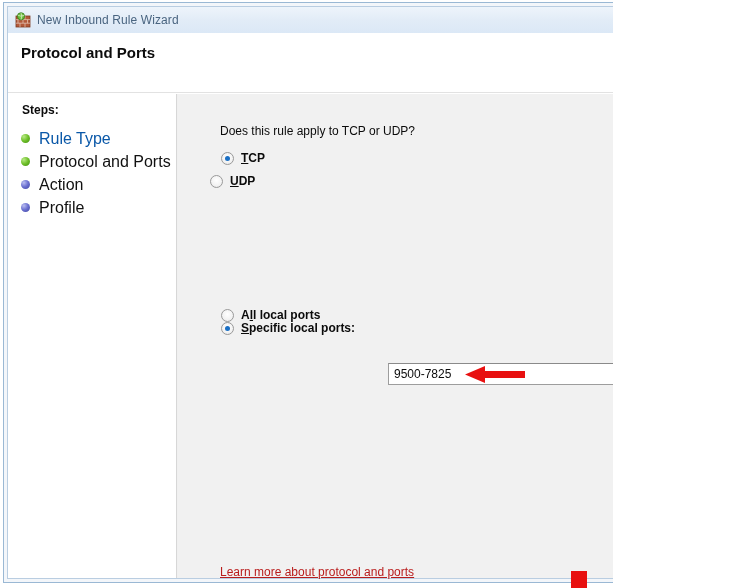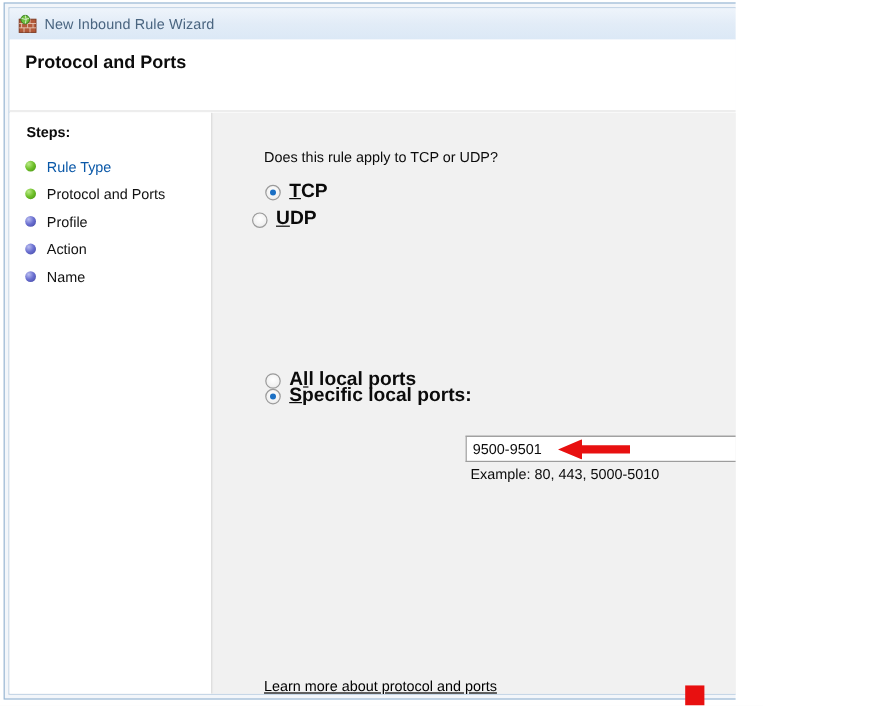--- a/index.html
+++ b/index.html
@@ -162,21 +162,21 @@
     flex: 0 0 auto;
     margin-right: 9px;
   }
   .step-bullet.done {
     background: radial-gradient(circle at 32% 30%, #b9ea86 0%, #6fc02a 48%, #3f8c0d 100%);
   }
   .step-bullet.todo {
     background: radial-gradient(circle at 32% 30%, #b9bdf0 0%, #6a6fd0 48%, #3f45a0 100%);
   }
   .step-label {
-    font-size: 12px;
+    font-size: 16px;
     color: #111111;
     white-space: nowrap;
   }
   .step-label.current {
     color: #0a58a8;
   }
 
   .content {
     position: absolute;
     left: 170px;
@@ -218,21 +218,21 @@
     left: 50%;
     top: 50%;
     width: 5px;
     height: 5px;
     margin-left: -2.5px;
     margin-top: -2.5px;
     border-radius: 50%;
     background: #1a6fc4;
   }
   .radio-label {
-    font-size: 16px;
+    font-size: 12px;
     color: #0b0b0b;
   }
   .radio-label.bold {
     font-weight: bold;
   }
   .acc { text-decoration: underline; }
 
   
   .port-input {
     position: absolute;
@@ -260,21 +260,21 @@
     color: #0b0b0b;
     white-space: nowrap;
   }
 
   
   .learn-link {
     position: absolute;
     left: 212px;
     top: 471px;
     font-size: 12px;
-    color: #000000;
+    color: #b91c1c;
     text-decoration: underline;
     white-space: nowrap;
     cursor: pointer;
   }
 
   
   .arrow-left {
     position: absolute;
     left: 457px;
     top: 272px;
@@ -334,29 +334,25 @@
               <div class="step-item">
                 <span class="step-bullet done"></span>
                 <span class="step-label current">Rule Type</span>
               </div>
               <div class="step-item">
                 <span class="step-bullet done"></span>
                 <span class="step-label">Protocol and Ports</span>
               </div>
               <div class="step-item">
                 <span class="step-bullet todo"></span>
-                <span class="step-label">Profile</span>
-              </div>
-              <div class="step-item">
-                <span class="step-bullet todo"></span>
                 <span class="step-label">Action</span>
               </div>
               <div class="step-item">
                 <span class="step-bullet todo"></span>
-                <span class="step-label">Name</span>
+                <span class="step-label">Profile</span>
               </div>
             </div>
         </div>
 
         <div class="content">
 
           <div class="q-text" style="left:42px; top:30px;">Does this rule apply to TCP or UDP?</div>
 
           <div class="radio-row" style="left:43px; top:57px;">
             <span class="radio checked"></span>
@@ -375,24 +371,23 @@
           </div>
 
           <div class="radio-row" style="left:43px; top:187px;margin-top:40px;">
             <span class="radio checked"></span>
             <span class="radio-label bold"><span class="acc" id="spec-acc">S</span><span id="spec-post">pecific local ports:</span></span>
           </div>
 
         </div>
 
         <div class="port-input">
-          <span class="port-value">9500-9501</span>
-        </div>
-
-        <div class="example-text">Example: 80, 443, 5000-5010</div>
+          <span class="port-value">9500-7825</span>
+        </div>
+
 
         <div class="learn-link">Learn more about protocol and ports</div>
 
         <div class="arrow-left">
           <svg width="60" height="17" viewBox="0 0 60 17">
             <polygon points="0,8.5 20,0 20,5 60,5 60,12 20,12 20,17" fill="#e81010"></polygon>
           </svg>
         </div>
         <div class="arrow-down">
           <svg width="36" height="55" viewBox="0 0 36 55">

